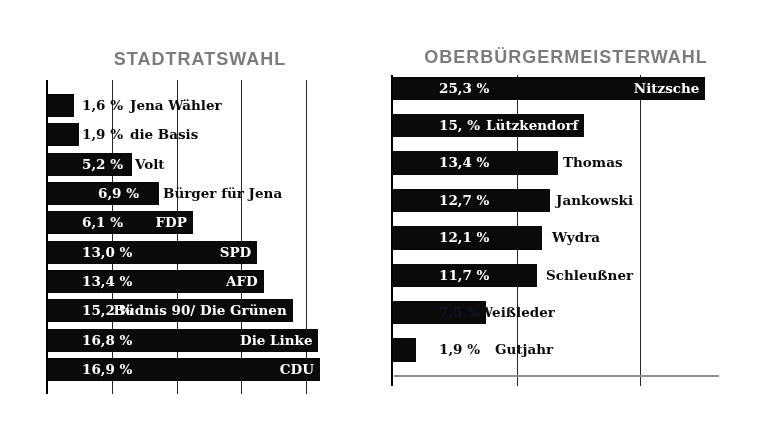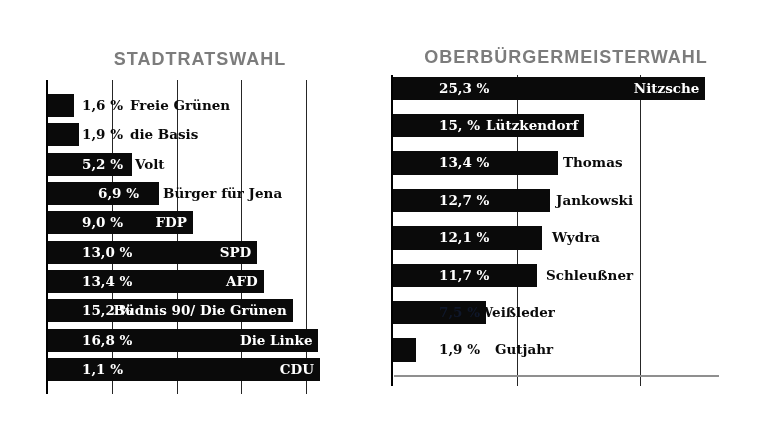--- a/index.html
+++ b/index.html
@@ -37,47 +37,47 @@
   <section class="chart">
     <h2 class="chart-title" style="left: 200px; top: 49px; color: rgb(124, 124, 124);">STADTRATSWAHL</h2>
     <div class="plot">
         <div class="axis-line" style="left: 46px; top: 80px; width: 2px; height: 314px; background: rgb(0, 0, 0);"></div>
         <div class="grid-line" style="left: 112.4px; top: 80px; width: 1px; height: 314px; background: rgb(38, 38, 38);"></div>
         <div class="grid-line" style="left: 176.8px; top: 80px; width: 1px; height: 314px; background: rgb(38, 38, 38);"></div>
         <div class="grid-line" style="left: 241.2px; top: 80px; width: 1px; height: 314px; background: rgb(38, 38, 38);"></div>
         <div class="grid-line" style="left: 305.6px; top: 80px; width: 1px; height: 314px; background: rgb(38, 38, 38);"></div>
         <div class="bar" style="left: 48px; top: 94px; width: 25.76px; height: 23px; background: rgb(10, 10, 10);"></div>
         <div class="bar-label" style="left: 82px; top: 94px; height: 23px; line-height: 23px; color: rgb(10, 10, 10);">1,6 %</div>
-        <div class="bar-label" style="left: 130px; top: 94px; height: 23px; line-height: 23px; color: rgb(10, 10, 10);">Freie Grünen</div>
+        <div class="bar-label" style="left: 130px; top: 94px; height: 23px; line-height: 23px; color: rgb(10, 10, 10);">Jena Wähler</div>
         <div class="bar" style="left: 48px; top: 123.33px; width: 30.59px; height: 23px; background: rgb(10, 10, 10);"></div>
         <div class="bar-label" style="left: 82px; top: 123.33px; height: 23px; line-height: 23px; color: rgb(10, 10, 10);">1,9 %</div>
         <div class="bar-label" style="left: 130px; top: 123.33px; height: 23px; line-height: 23px; color: rgb(10, 10, 10);">die Basis</div>
         <div class="bar" style="left: 48px; top: 152.66px; width: 83.72px; height: 23px; background: rgb(10, 10, 10);"></div>
         <div class="bar-label" style="left: 82px; top: 152.66px; height: 23px; line-height: 23px; color: rgb(255, 255, 255);">5,2 %</div>
         <div class="bar-label" style="left: 135px; top: 152.66px; height: 23px; line-height: 23px; color: rgb(10, 10, 10);">Volt</div>
         <div class="bar" style="left: 48px; top: 181.99px; width: 111.09px; height: 23px; background: rgb(10, 10, 10);"></div>
         <div class="bar-label" style="left: 98px; top: 181.99px; height: 23px; line-height: 23px; color: rgb(255, 255, 255);">6,9 %</div>
         <div class="bar-label" style="left: 163px; top: 181.99px; height: 23px; line-height: 23px; color: rgb(10, 10, 10);">Bürger für Jena</div>
         <div class="bar" style="left: 48px; top: 211.32px; width: 144.9px; height: 23px; background: rgb(10, 10, 10);"></div>
-        <div class="bar-label" style="left: 82px; top: 211.32px; height: 23px; line-height: 23px; color: rgb(255, 255, 255);">9,0 %</div>
+        <div class="bar-label" style="left: 82px; top: 211.32px; height: 23px; line-height: 23px; color: rgb(255, 255, 255);">6,1 %</div>
         <div class="bar-label" style="right: 581.1px; top: 211.32px; height: 23px; line-height: 23px; color: rgb(255, 255, 255); text-align: right;">FDP</div>
         <div class="bar" style="left: 48px; top: 240.65px; width: 209.3px; height: 23px; background: rgb(10, 10, 10);"></div>
         <div class="bar-label" style="left: 82px; top: 240.65px; height: 23px; line-height: 23px; color: rgb(255, 255, 255);">13,0 %</div>
         <div class="bar-label" style="right: 516.7px; top: 240.65px; height: 23px; line-height: 23px; color: rgb(255, 255, 255); text-align: right;">SPD</div>
         <div class="bar" style="left: 48px; top: 269.98px; width: 215.74px; height: 23px; background: rgb(10, 10, 10);"></div>
         <div class="bar-label" style="left: 82px; top: 269.98px; height: 23px; line-height: 23px; color: rgb(255, 255, 255);">13,4 %</div>
         <div class="bar-label" style="right: 510.26px; top: 269.98px; height: 23px; line-height: 23px; color: rgb(255, 255, 255); text-align: right;">AFD</div>
         <div class="bar" style="left: 48px; top: 299.31px; width: 244.72px; height: 23px; background: rgb(10, 10, 10);"></div>
         <div class="bar-label" style="left: 82px; top: 299.31px; height: 23px; line-height: 23px; color: rgb(255, 255, 255);">15,2 %</div>
         <div class="bar-label" style="right: 481.28px; top: 299.31px; height: 20px; line-height: 23px; color: rgb(255, 255, 255); text-align: right;">Büdnis 90/ Die Grünen</div>
         <div class="bar" style="left: 48px; top: 328.64px; width: 270.48px; height: 23px; background: rgb(10, 10, 10);"></div>
         <div class="bar-label" style="left: 82px; top: 328.64px; height: 23px; line-height: 23px; color: rgb(255, 255, 255);">16,8 %</div>
         <div class="bar-label" style="right: 455.52px; top: 328.64px; height: 23px; line-height: 23px; color: rgb(255, 255, 255); text-align: right;">Die Linke</div>
         <div class="bar" style="left: 48px; top: 357.97px; width: 272.09px; height: 23px; background: rgb(10, 10, 10);"></div>
-        <div class="bar-label" style="left: 82px; top: 357.97px; height: 23px; line-height: 23px; color: rgb(255, 255, 255);">1,1 %</div>
+        <div class="bar-label" style="left: 82px; top: 357.97px; height: 23px; line-height: 23px; color: rgb(255, 255, 255);">16,9 %</div>
         <div class="bar-label" style="right: 453.91px; top: 357.97px; height: 23px; line-height: 23px; color: rgb(255, 255, 255); text-align: right;">CDU</div>
       </div>
   </section>
 
   <section class="chart">
     <h2 class="chart-title" style="left: 566px; top: 47px; color: rgb(124, 124, 124);">OBERBÜRGERMEISTERWAHL</h2>
     <div class="plot">
         <div class="axis-line" style="left: 391px; top: 75px; width: 2px; height: 311px; background: rgb(0, 0, 0);"></div>
         <div class="grid-line" style="left: 516.5px; top: 75px; width: 1px; height: 311px; background: rgb(38, 38, 38);"></div>
         <div class="grid-line" style="left: 640px; top: 75px; width: 1px; height: 311px; background: rgb(38, 38, 38);"></div>

